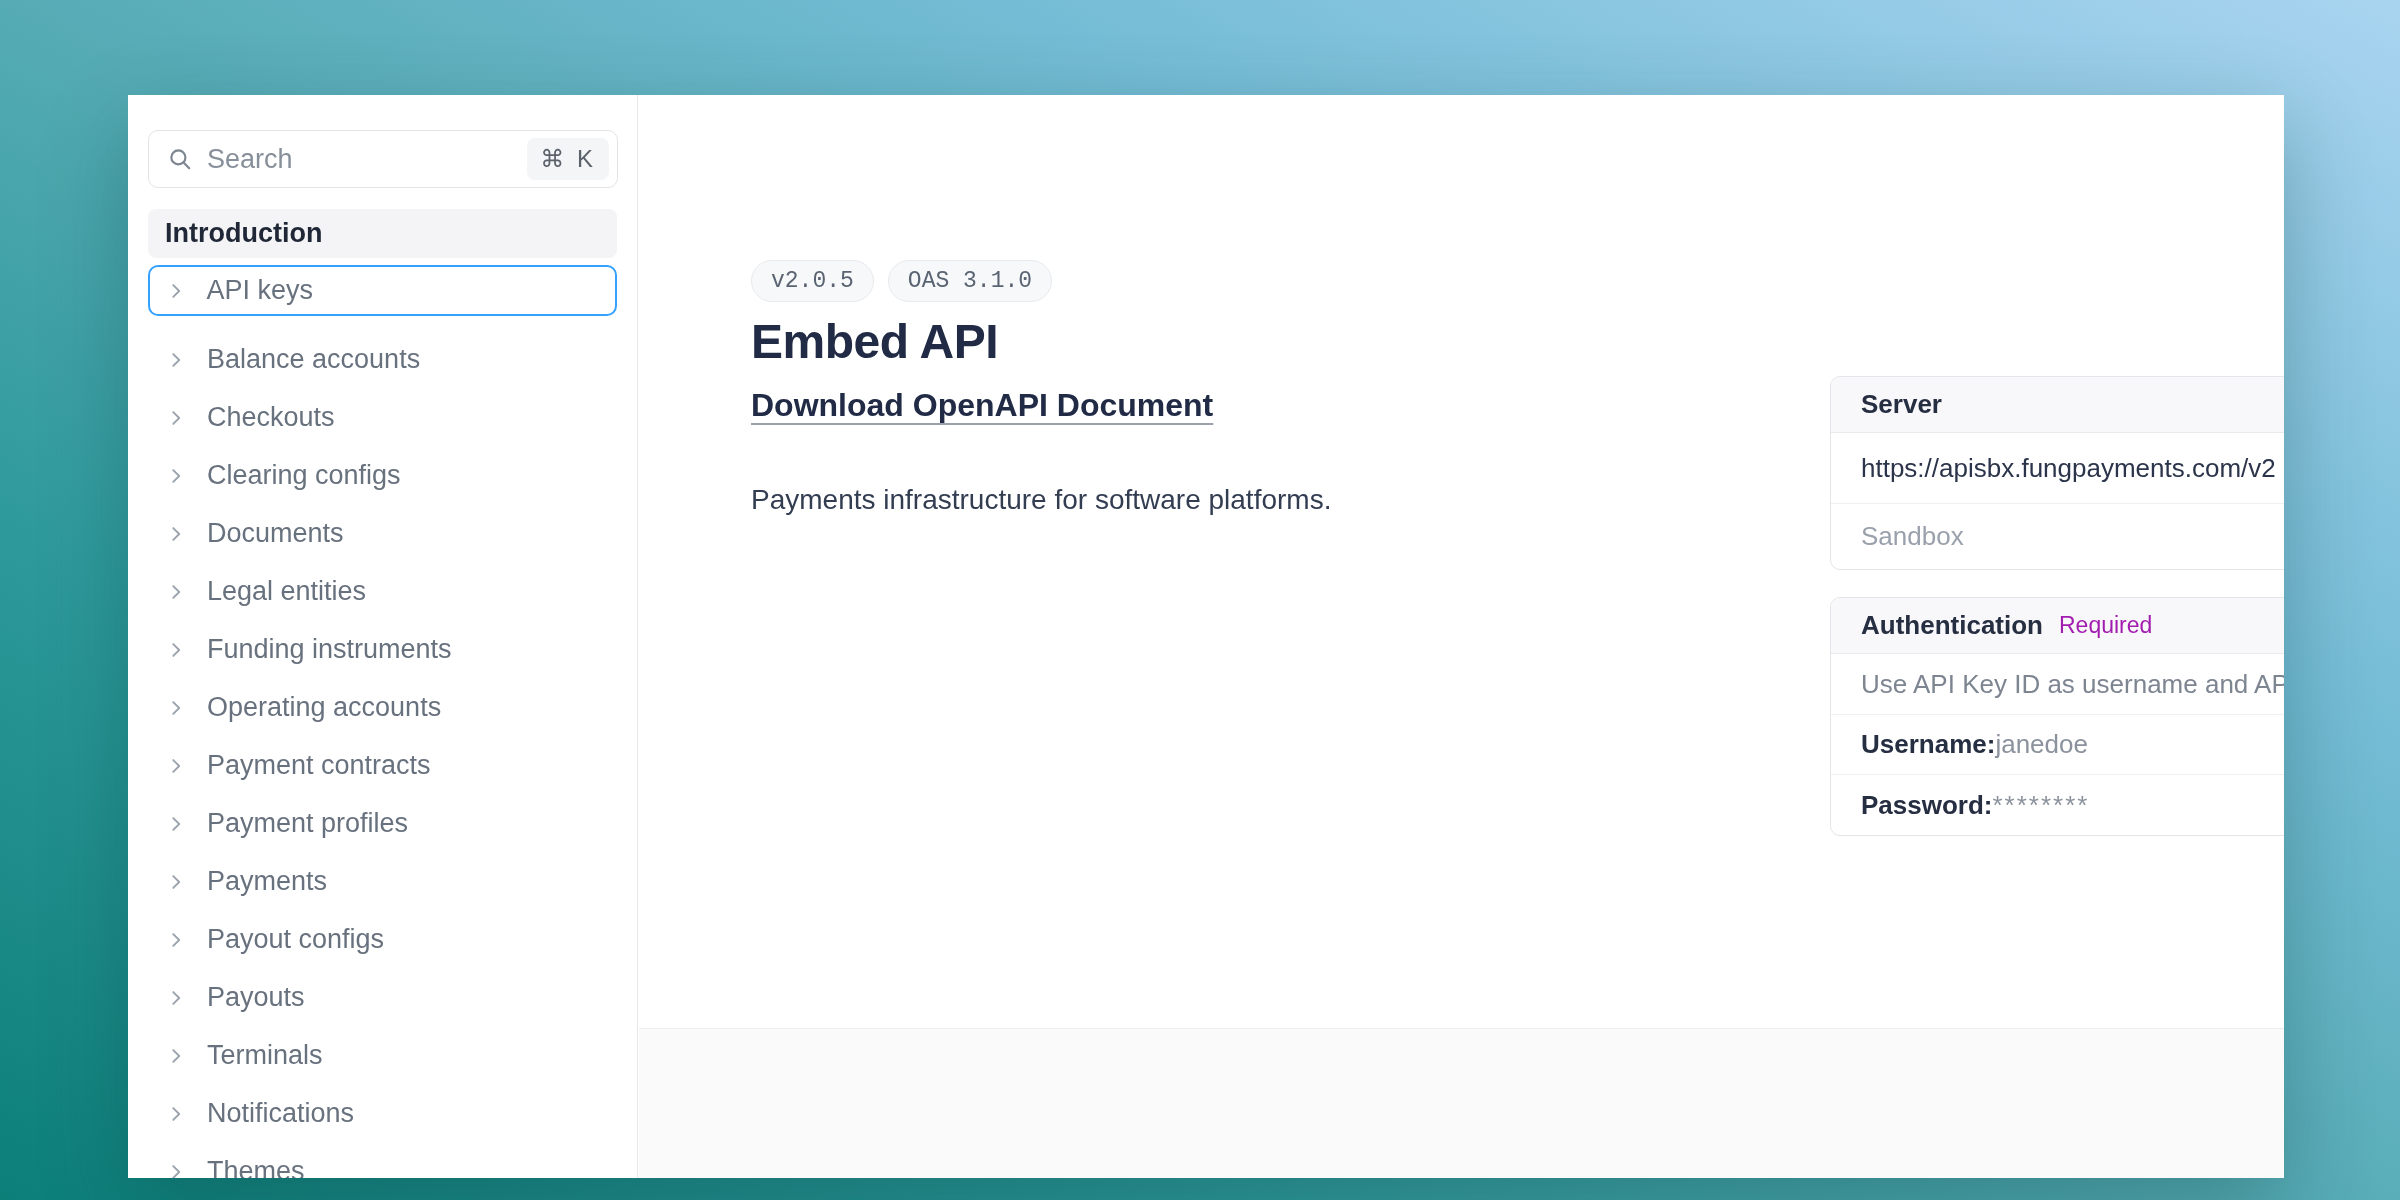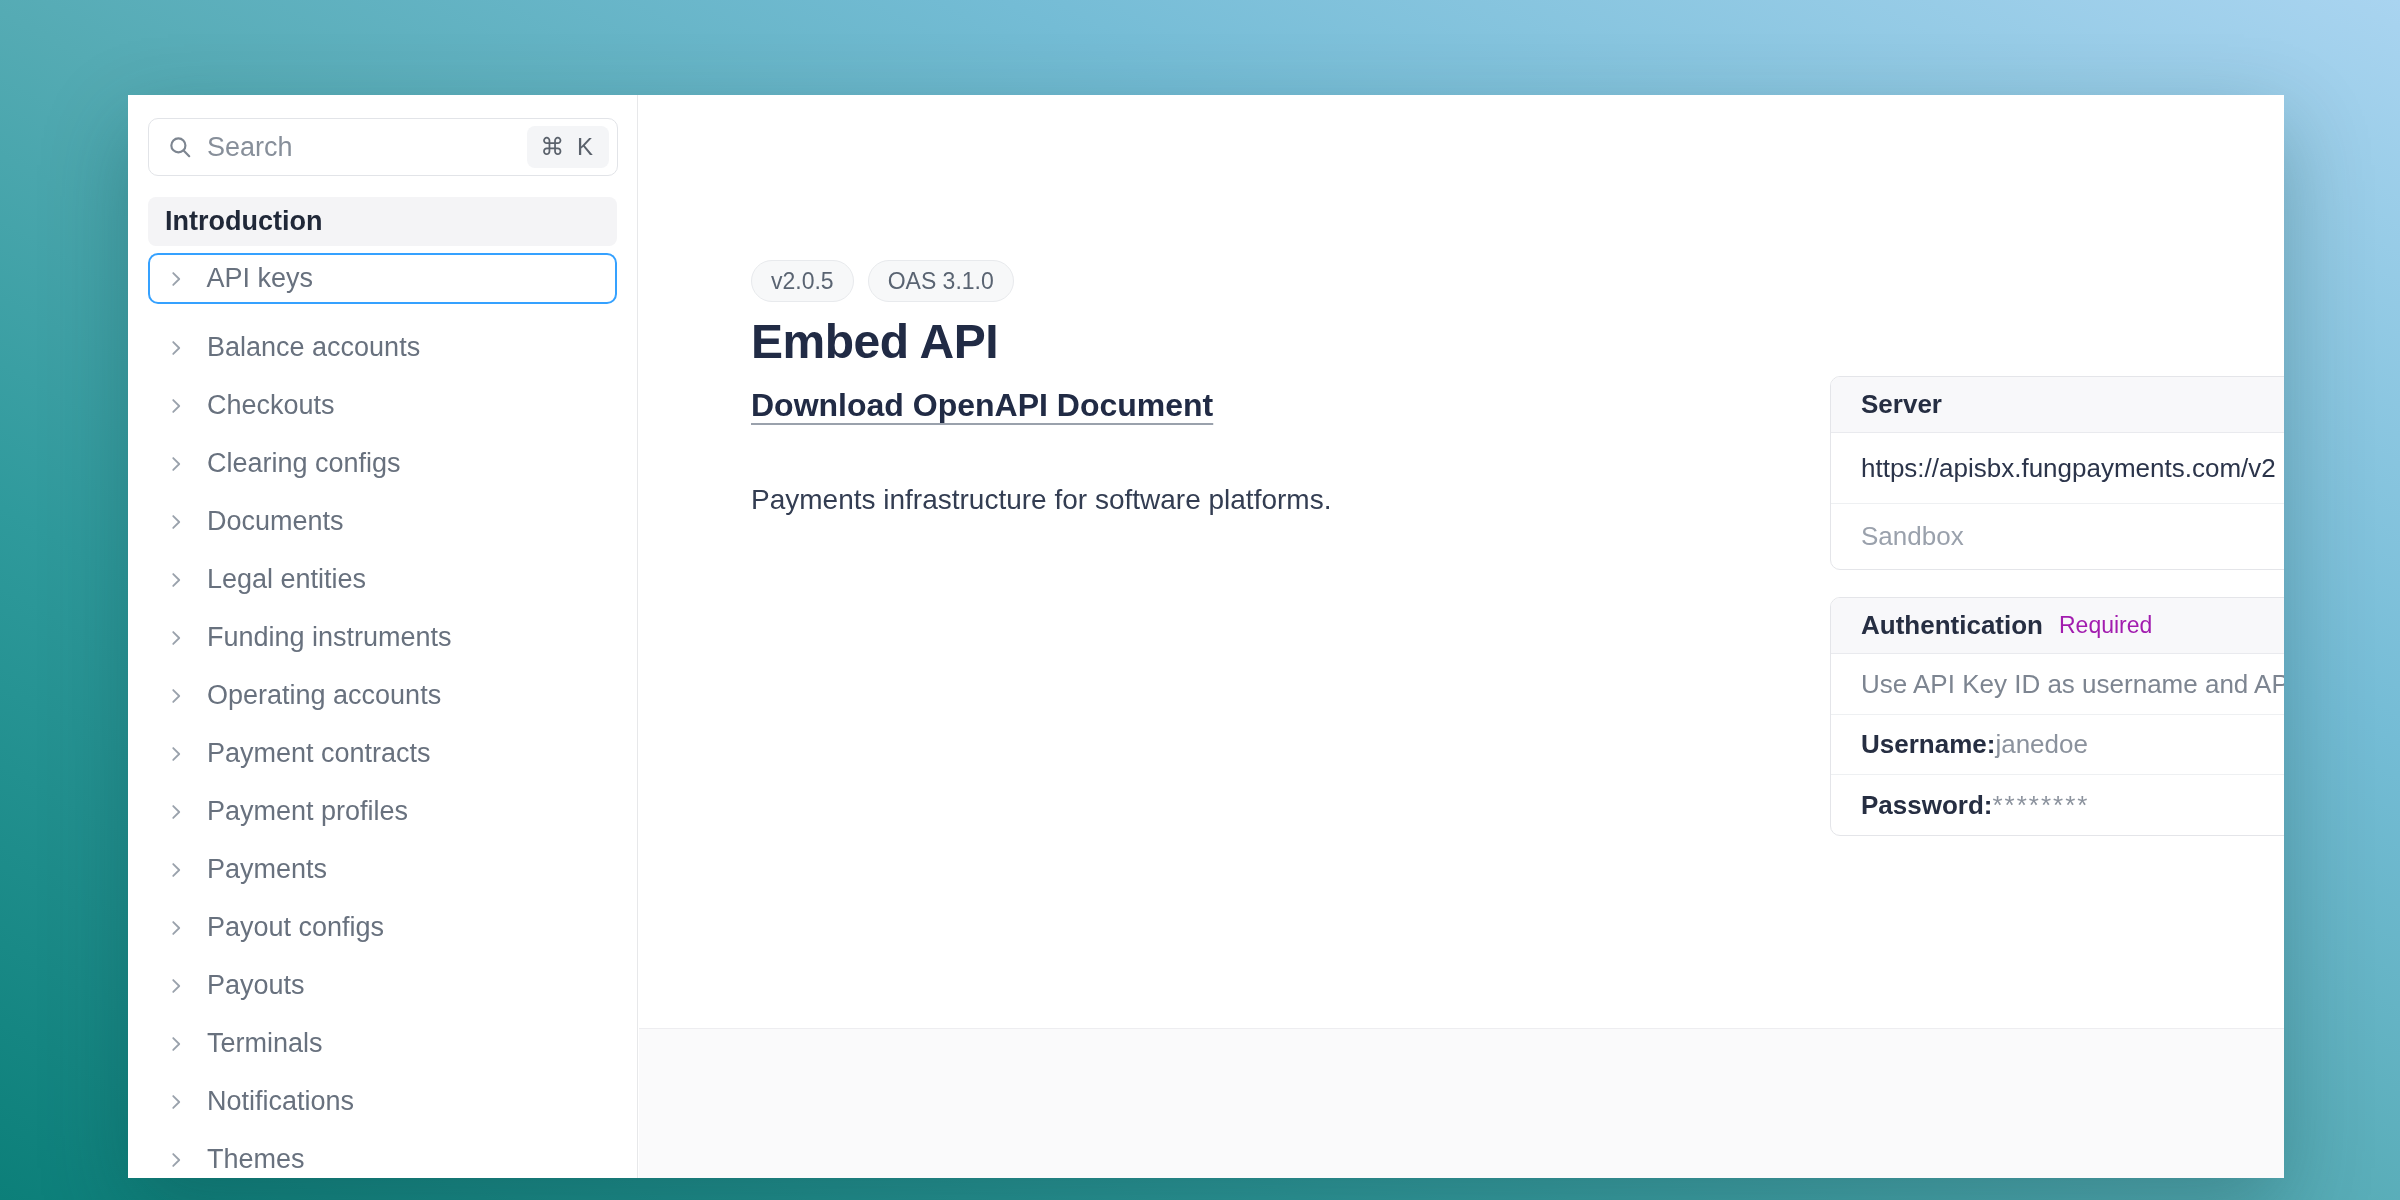--- a/index.html
+++ b/index.html
@@ -18,21 +18,21 @@
     box-shadow: 0 30px 80px rgba(5, 55, 55, 0.30);
     overflow: hidden;
   }
 
   
   .sidebar {
     position: absolute; left: 0; top: 0; bottom: 0;
     width: 510px;
     background: #ffffff;
     border-right: 1px solid #e7e8ea;
-    padding: 23px 20px 0 20px;
+    padding: 35px 20px 0 20px;
   }
   .search-box {
     display: flex; align-items: center;
     width: 470px; height: 58px;
     border: 1.5px solid #e2e4e8;
     border-radius: 10px;
     background: #ffffff;
     padding: 0 8px 0 18px;
   }
   .search-box .mag { width: 26px; height: 26px; color: #7d8590; flex: 0 0 auto; }
@@ -82,21 +82,21 @@
   .main-col {
     position: absolute; left: 623px; top: 165px; width: 1020px;
   }
   .badges { display: flex; gap: 14px; }
   .badge {
     display: inline-flex; align-items: center;
     height: 42px; padding: 0 19px;
     border: 1px solid #e8eaed;
     border-radius: 21px;
     background: #f7f8f9;
-    font-size: 23px; color: #5a6472;
+    font-size: 23px; color: #5a6472; font-family: Liberation Mono, monospace;
   }
   .page-title {
     margin-top: 12px;
     font-size: 48px; line-height: 56px; font-weight: 700;
     color: #212b45; letter-spacing: -0.5px;
   }
   .download-link {
     display: inline-block;
     margin-top: 18px;
     font-size: 32px; line-height: 34px; font-weight: 600;

